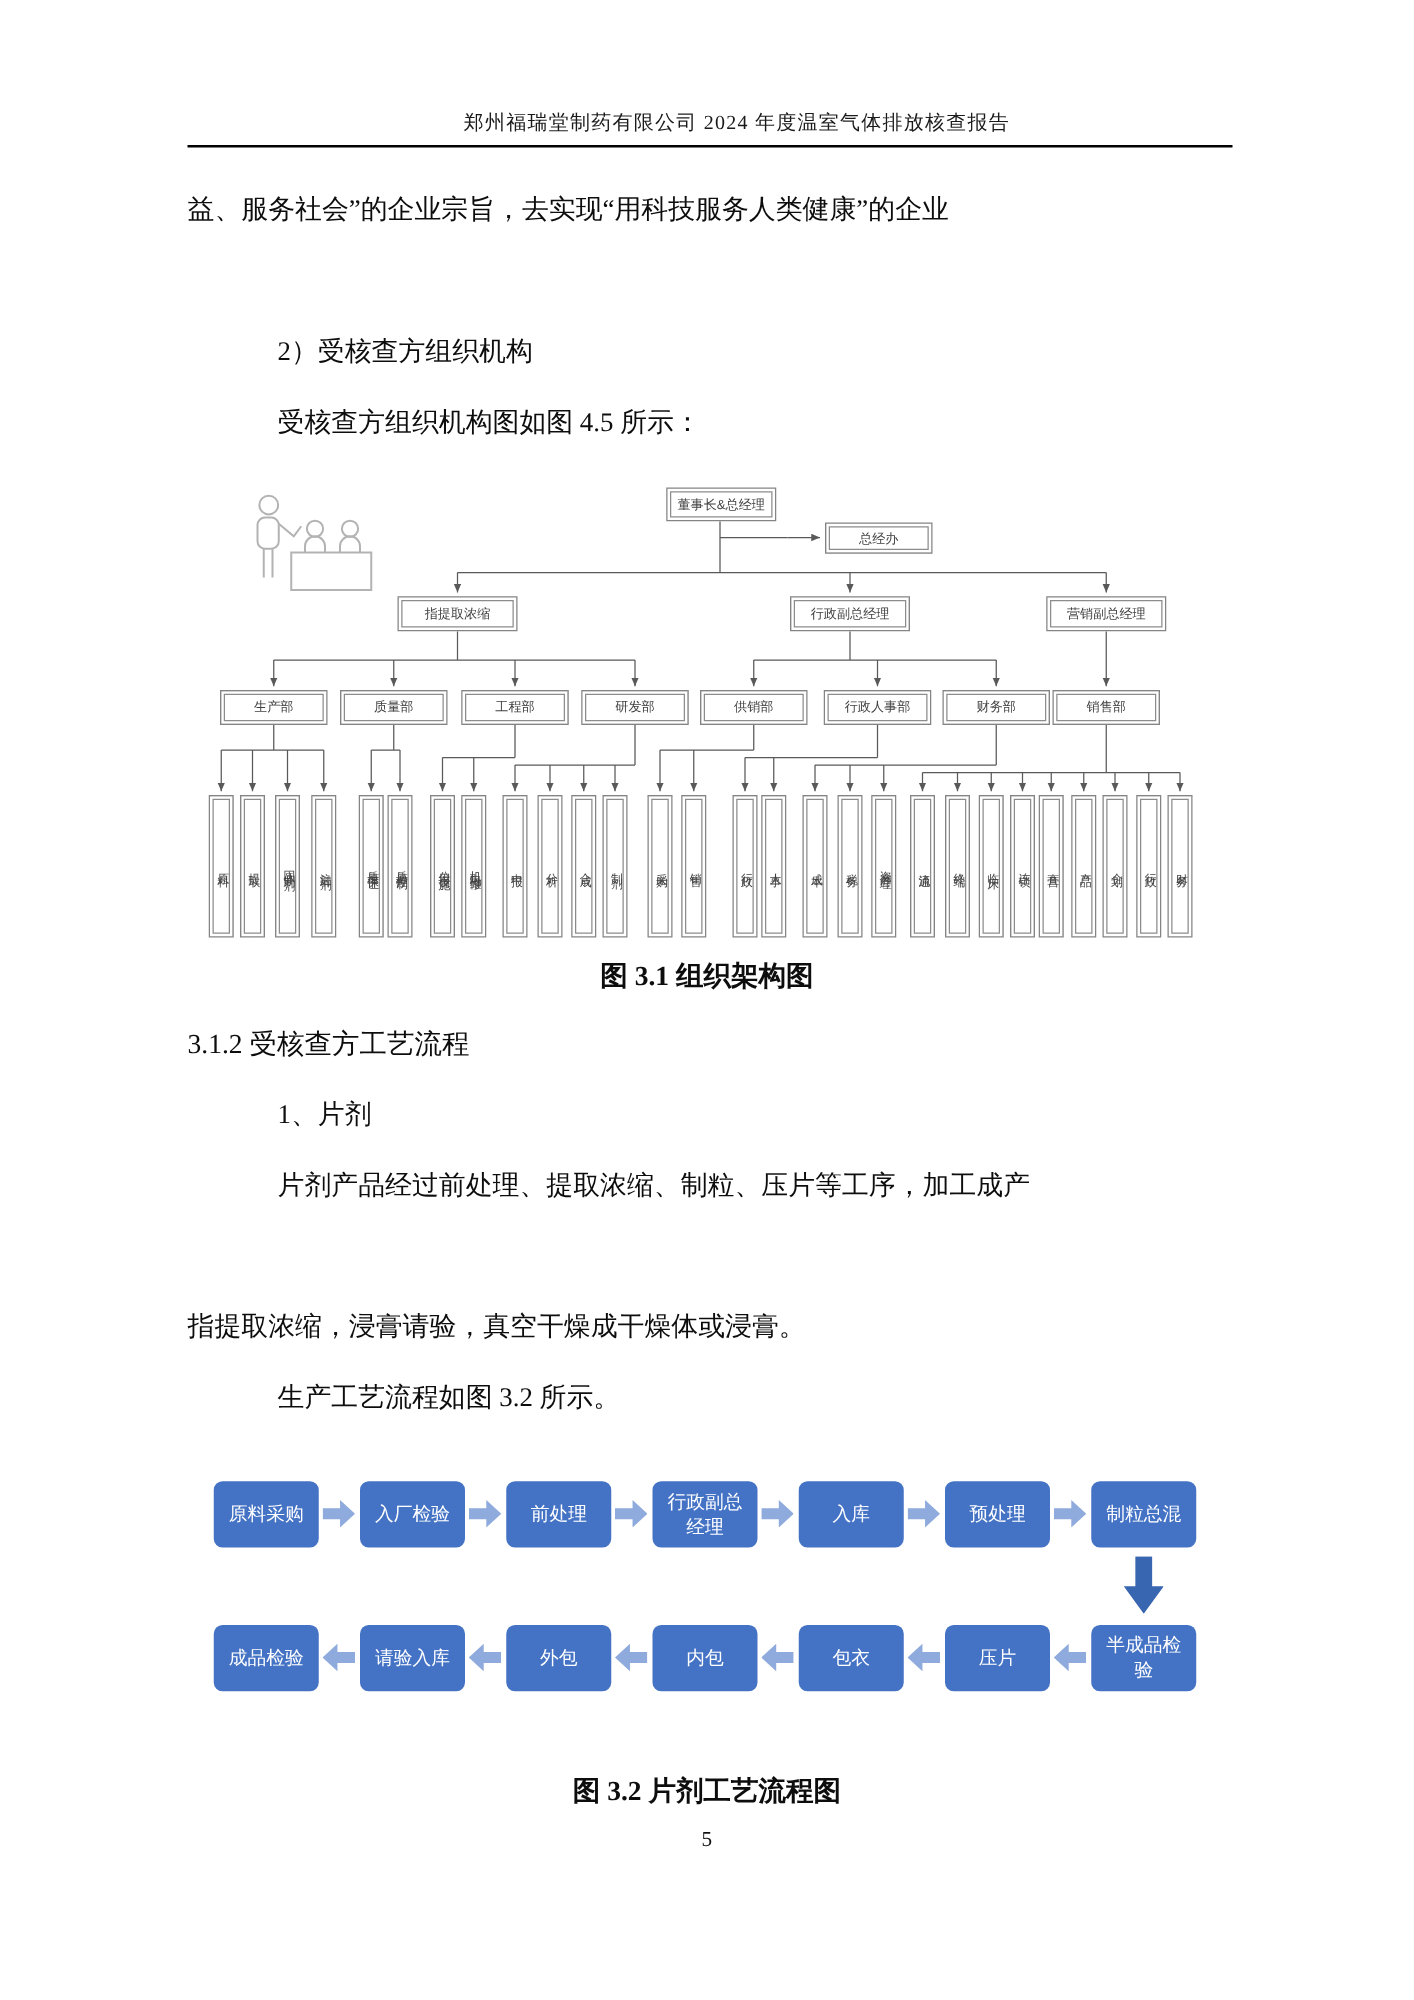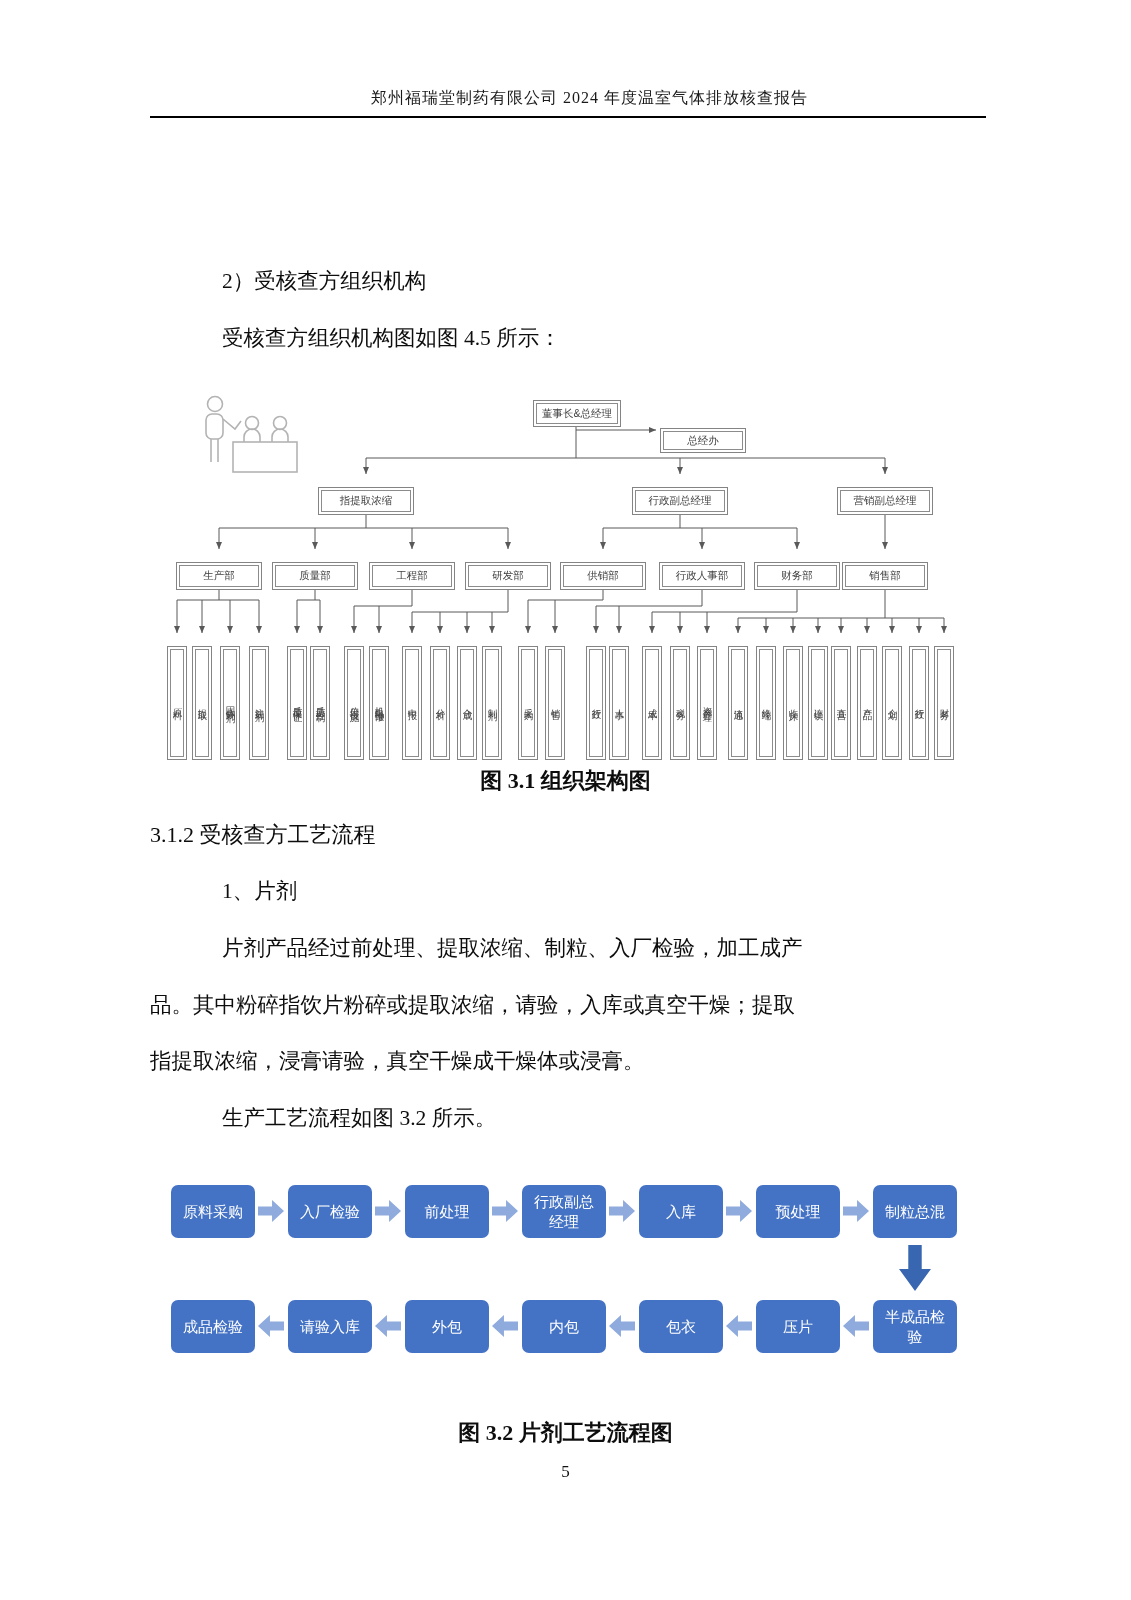--- a/index.html
+++ b/index.html
@@ -15,21 +15,21 @@
   .cap { position:absolute; left:0; width:100%; text-align:center; font-size:22px; color:#0d0d0d;font-weight:bold; }
   .sec { position:absolute; left:150px; font-size:22px; color:#0d0d0d; }
   .pn  { position:absolute; top:1462px; left:0; width:100%; text-align:center; font-size:17px; }
 
   
   .org { position:absolute; left:160px; top:378px; width:810px; height:392px; }
   .org svg { position:absolute; left:0; top:0; }
   .ob { position:absolute; background:#fff; border:1px solid #848484; box-sizing:border-box;
         box-shadow: inset 0 0 0 2px #fff, inset 0 0 0 3px #8c8c8c;
         display:flex; align-items:center; justify-content:center; text-align:center;
-        font-family:"Liberation Sans","DejaVu Sans",sans-serif; font-size:10.5px; color:#3f3f3f;margin-top:10px; }
+        font-family:"Liberation Sans","DejaVu Sans",sans-serif; font-size:10.5px; color:#3f3f3f; }
   .tb { top:12px;  left:373px; width:88px; height:27px; }
   .of { top:40px;  left:500px; width:86px; height:25px; }
   .v  { top:99px;  width:96px; height:28px; }
   .d  { top:174px; width:86px; height:28px; }
   .u  { top:258px; width:20px; height:114px; writing-mode:vertical-rl; text-orientation:upright;
         letter-spacing:2px; font-size:9.5px; }
 
   
   .fb { position:absolute; width:84px; height:53px; background:#4472C4; border-radius:7px;
         color:#fff; font-family:"Liberation Sans","DejaVu Sans",sans-serif; font-size:15px;
@@ -44,20 +44,21 @@
         clip-path:polygon(29% 0,71% 0,71% 52%,100% 52%,50% 100%,0 52%,29% 52%); }
 </style>
 </head>
 <body>
 
 <div class="page">
 
   <div class="hdr">郑州福瑞堂制药有限公司 2024 年度温室气体排放核查报告</div>
   <div class="hrule"></div>
 
+  <div class="bt" style="top:152px">益、服务社会”的企业宗旨，去实现“用科技服务人类健康”的企业</div>
   <div class="bt in" style="top:266px">2）受核查方组织机构</div>
   <div class="bt in" style="top:323px">受核查方组织机构图如图 4.5 所示：</div>
 
   <div class="org">
     <svg width="810" height="392" viewBox="0 0 810 392">
       <defs>
         <marker id="ah" markerWidth="9" markerHeight="8" refX="7" refY="3" orient="auto">
           <path d="M0,0 L7,3 L0,6 Z" fill="#595959"></path>
         </marker>
       </defs>
@@ -168,22 +169,21 @@
     <div class="ob u" style="left:671px">直营</div>
     <div class="ob u" style="left:697px">产品</div>
     <div class="ob u" style="left:722px">企划</div>
     <div class="ob u" style="left:749px">行政</div>
     <div class="ob u" style="left:774px">财务</div>
   </div>
 
   <div class="cap" style="top:766px">图 3.1  组织架构图</div>
   <div class="sec" style="top:820px">3.1.2 受核查方工艺流程</div>
   <div class="bt in" style="top:876px">1、片剂</div>
-  <div class="bt in" style="top:933px">片剂产品经过前处理、提取浓缩、制粒、入厂检验，加工成产</div>
-  <div class="bt" style="top:990px">品。其中粉碎指饮片粉碎或提取浓缩，请验，入库或真空干燥；提取</div>
+  <div class="bt in" style="top:933px">片剂产品经过前处理、提取浓缩、制粒、压片等工序，加工成产</div>
   <div class="bt" style="top:1046px">指提取浓缩，浸膏请验，真空干燥成干燥体或浸膏。</div>
   <div class="bt in" style="top:1103px">生产工艺流程如图 3.2 所示。</div>
 
   <div class="fb r1" style="left:171px">原料采购</div>
   <div class="fb r1" style="left:288px">入厂检验</div>
   <div class="fb r1" style="left:405px">前处理</div>
   <div class="fb r1" style="left:522px">行政副总经理</div>
   <div class="fb r1" style="left:639px">入库</div>
   <div class="fb r1" style="left:756px">预处理</div>
   <div class="fb r1" style="left:873px">制粒总混</div>

